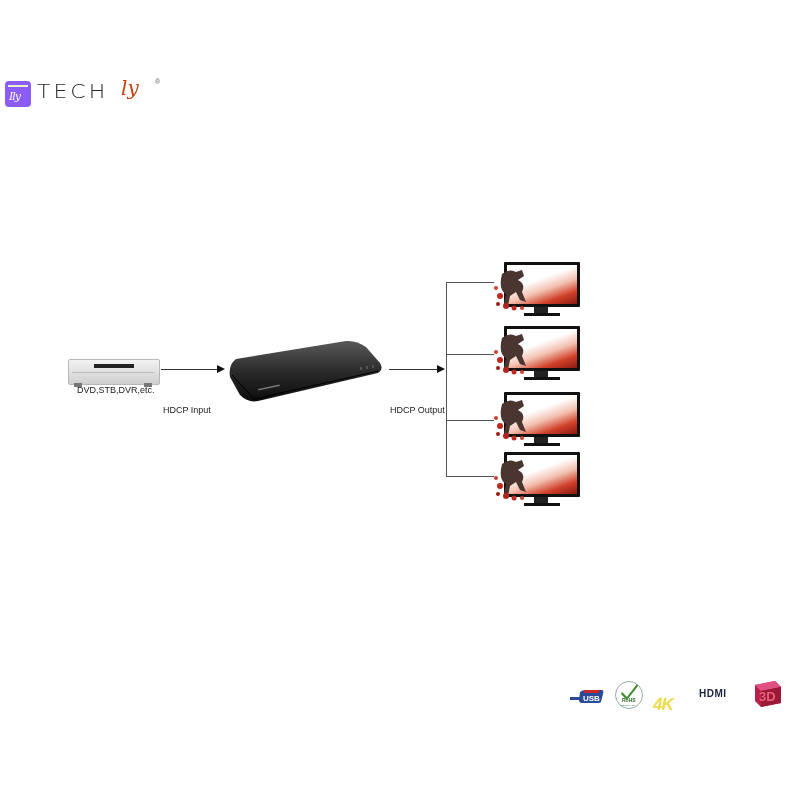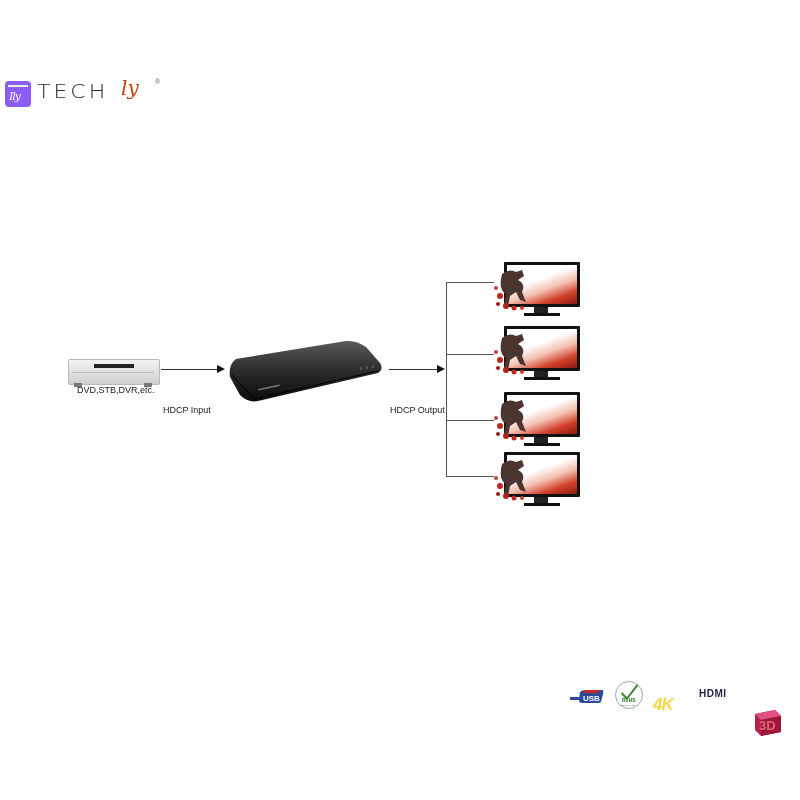--- a/index.html
+++ b/index.html
@@ -40,21 +40,21 @@
     .tv-inner { left:15px; top:3px; width:70px; height:39px; background:linear-gradient(160deg,#ffffff 0%,#ffffff 40%,#f3c0b0 60%,#d0402a 80%,#8a1a10 100%); }
     .tv-stand { left:42px; top:45px; width:14px; height:6px; background:#222; }
     .tv-base { left:32px; top:51px; width:36px; height:3px; background:#111; }
     .tv-horse { left:0; top:4px; width:44px; height:46px; }
 
     
     .badge-usb { left:570px; top:688px; width:34px; height:16px; }
     .badge-rohs { left:614px; top:680px; width:30px; height:30px; }
     .badge-4k { left:653px; top:686px; font-size:17px; font-weight:bold; color:#f1d94a; font-style:italic; letter-spacing:-1px;margin-top:9px; }
     .badge-hdcp { left:699px; top:688px; font-size:10px; font-weight:bold; color:#1c2340; letter-spacing:0.5px; }
-    .badge-3d { left:751px; top:708px; width:32px; height:30px; }
+    .badge-3d { left:751px; top:679px; width:32px; height:30px; }
   </style>
 </head>
 <body>
 
 <div class="abs logo">
   <div class="abs logo-badge">
       <span>Ily</span>
     </div>
   <div class="abs logo-tech">TECH</div>
   <div class="abs logo-ly">ly</div>

